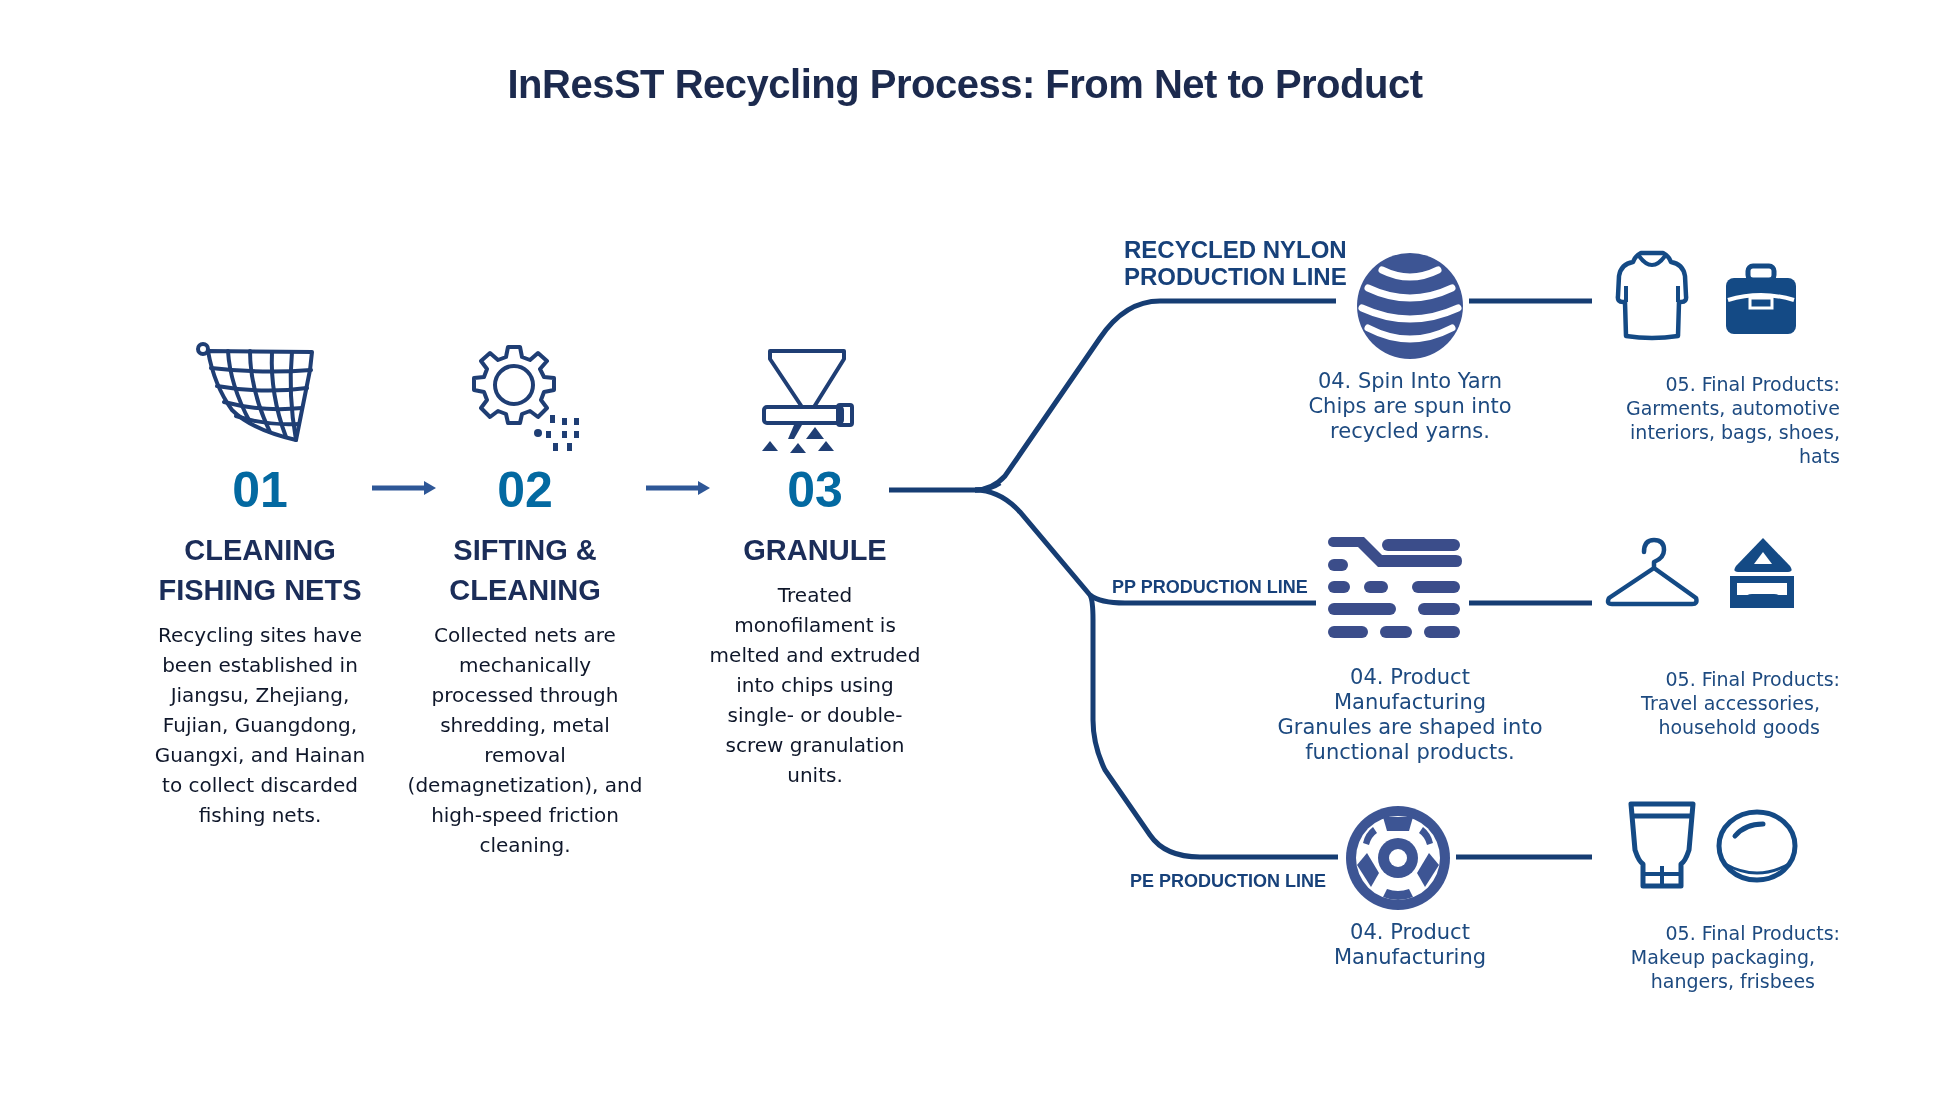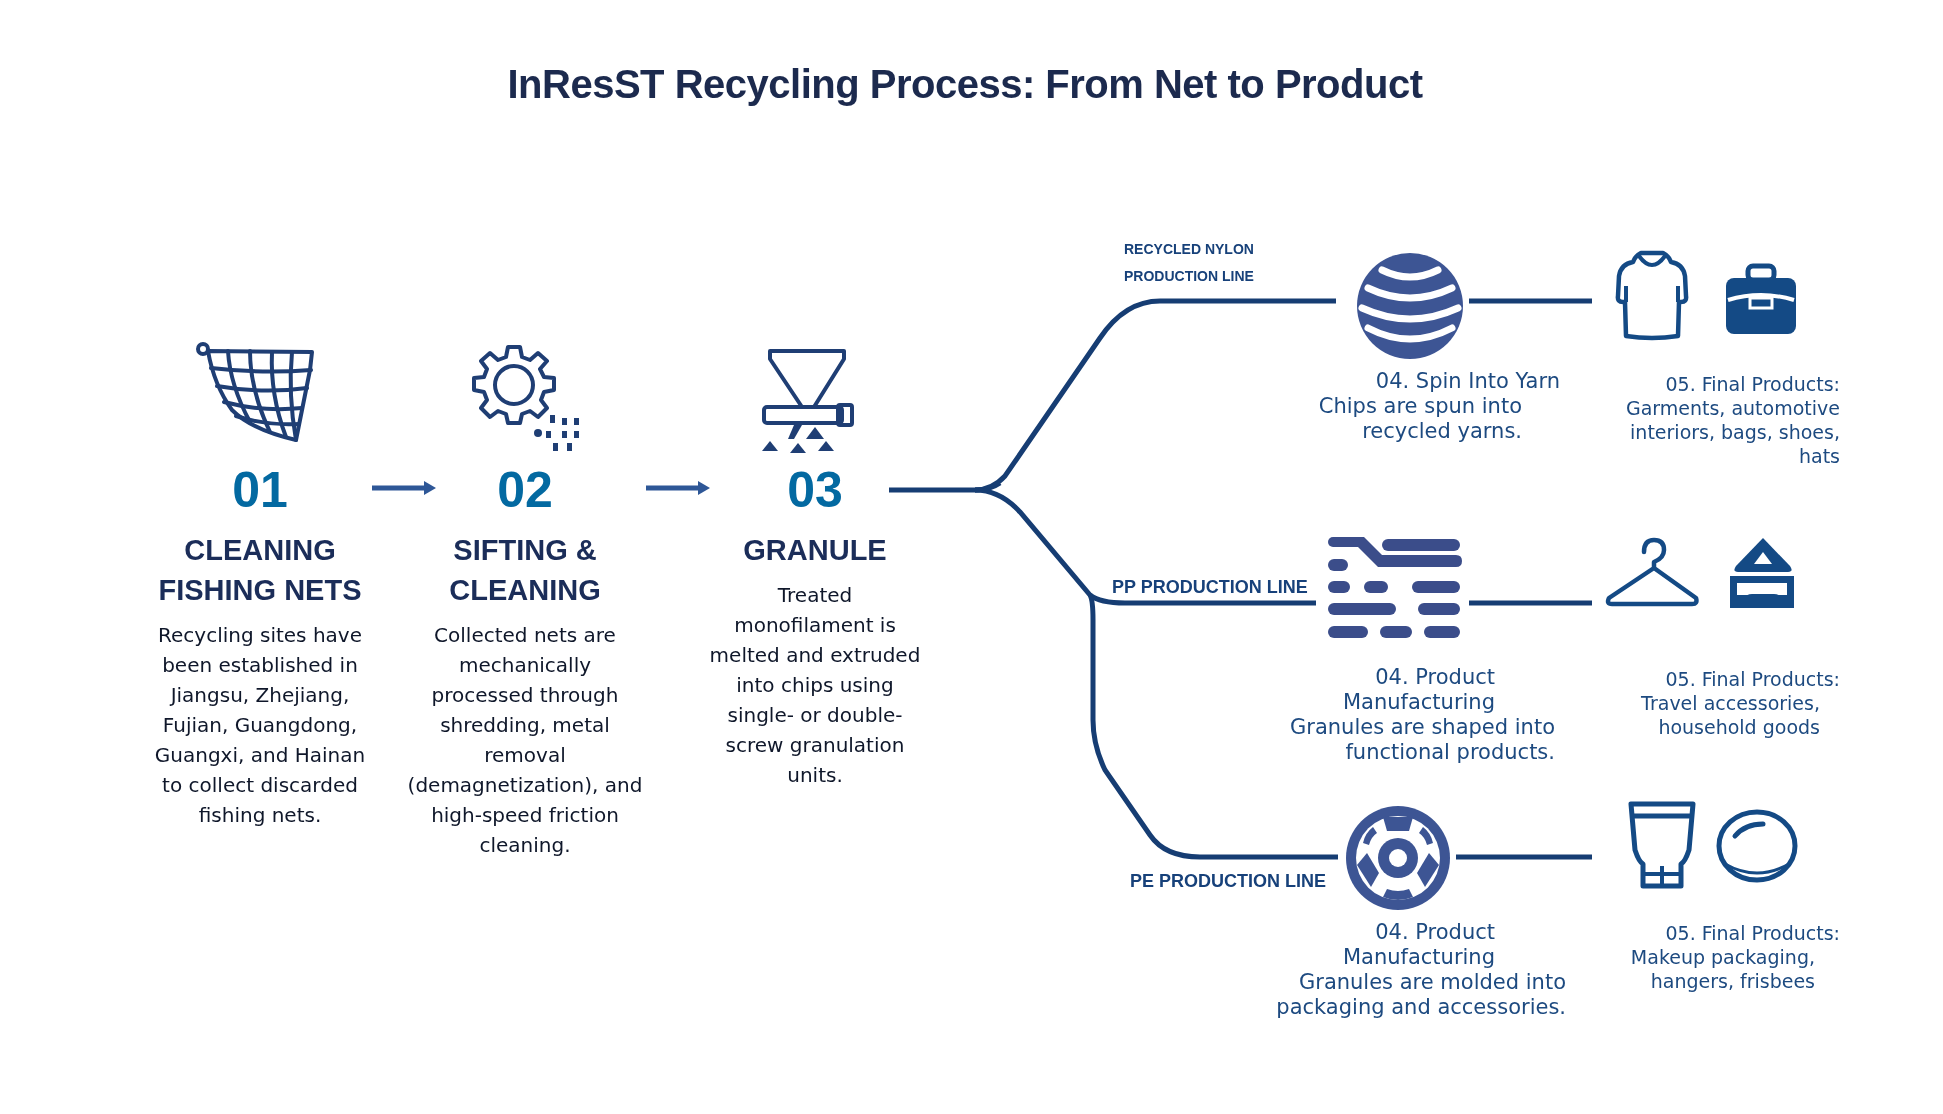--- a/index.html
+++ b/index.html
@@ -6,21 +6,21 @@
   body { width:1943px; height:1114px; position:relative; overflow:hidden;
          font-family:"DejaVu Sans", "Liberation Sans", sans-serif; color:#1f4a7e; }
   .abs { position:absolute; }
   #title { left:0; width:1930px; top:62px; text-align:center; font-size:40px; font-weight:bold;
            color:#1c2a4e; letter-spacing:-0.5px; font-family:"Liberation Sans", sans-serif; }
   .step { position:absolute; width:240px; text-align:center; }
   .step-num { font-family:"Liberation Sans", sans-serif; font-weight:bold; font-size:50px; color:#0369a1; line-height:56px; }
   .step-title { font-family:"Liberation Sans", sans-serif; font-weight:bold; font-size:29px; color:#1b2d59; line-height:40px; margin-top:12px; }
   .step-desc { font-size:20px; line-height:30px; color:#0f172a; margin-top:10px; }
   .line-label { position:absolute; font-family:"Liberation Sans", sans-serif; font-weight:bold; color:#17417a; }
-  .stage-text { position:absolute; text-align:right; font-size:21px; line-height:25px; color:#1d4a80; }
+  .stage-text { position:absolute; text-align:center; font-size:21px; line-height:25px; color:#1d4a80; }
   .prod-text { position:absolute; text-align:right; font-size:19px; line-height:24px; color:#1d4a80; }
   svg.icon { position:absolute; overflow:visible; }
   #connectors { position:absolute; left:0; top:0; }
 </style>
 </head>
 <body>
 
 <div id="title" class="abs">InResST Recycling Process: From Net to Product</div>
 
 <svg id="connectors" width="1943" height="1114">
@@ -105,21 +105,21 @@
   </g>
 </svg>
 <div class="step" style="left:695px;top:462px">
   <div class="step-num">03</div>
   <div class="step-title">
     <div>GRANULE</div>
   </div>
   <div class="step-desc" style="padding:0 12px">Treated monofilament is melted and extruded into chips using single- or double-screw granulation units.</div>
 </div>
 
-<div class="line-label" style="left:1124px;top:236px;font-size:14px;line-height:27px">
+<div class="line-label" style="left:1124px;top:236px;font-size:24px;line-height:27px">
   <div>RECYCLED NYLON</div>
   <div>PRODUCTION LINE</div>
 </div>
 <svg class="icon" style="left:1352px;top:250px" width="116" height="112" viewBox="0 0 116 112">
   <circle cx="58" cy="56" r="53" fill="#3d5594"></circle>
   <g fill="none" stroke="#ffffff" stroke-width="7" stroke-linecap="round">
     <path d="M30 20 Q58 34 86 20"></path>
     <path d="M16 38 Q58 58 100 38"></path>
     <path d="M10 58 Q58 80 106 58"></path>
     <path d="M16 78 Q58 100 100 78"></path>
@@ -195,21 +195,20 @@
     <path d="M96 62 L86 50 L74 70 L82 84 Z"></path>
     <circle cx="55" cy="55" r="20"></circle>
     <path d="M20 40 Q22 30 30 24 L34 30 Q28 34 26 42 Z"></path>
     <path d="M90 40 Q88 30 80 24 L76 30 Q82 34 84 42 Z"></path>
     <path d="M40 94 Q55 100 70 94 L66 86 Q55 90 44 86 Z"></path>
   </g>
   <circle cx="55" cy="55" r="9" fill="#ffffff"></circle>
 </svg>
 <div class="stage-text" style="left:1250px;top:920px;width:320px">
   <div style="padding:0 75px">04. Product Manufacturing</div>
-  <div style="padding:0 4px">Granules are molded into packaging and accessories.</div>
 </div>
 <svg class="icon" style="left:1627px;top:800px" width="70" height="90" viewBox="0 0 70 90">
   <path d="M4 4 L66 4 L62 50 Q58 62 54 64 L54 86 L16 86 L16 64 Q12 62 8 50 Z" fill="none" stroke="#144a85" stroke-width="5" stroke-linejoin="round"></path>
   <line x1="6" y1="16" x2="64" y2="16" stroke="#144a85" stroke-width="5"></line>
   <line x1="16" y1="74" x2="54" y2="74" stroke="#144a85" stroke-width="4"></line>
   <line x1="35" y1="66" x2="35" y2="86" stroke="#144a85" stroke-width="4"></line>
 </svg>
 <svg class="icon" style="left:1715px;top:808px" width="84" height="78" viewBox="0 0 84 78">
   <ellipse cx="42" cy="38" rx="38" ry="34" fill="none" stroke="#144a85" stroke-width="5"></ellipse>
   <path d="M10 56 Q42 74 74 56" fill="none" stroke="#144a85" stroke-width="3"></path>

